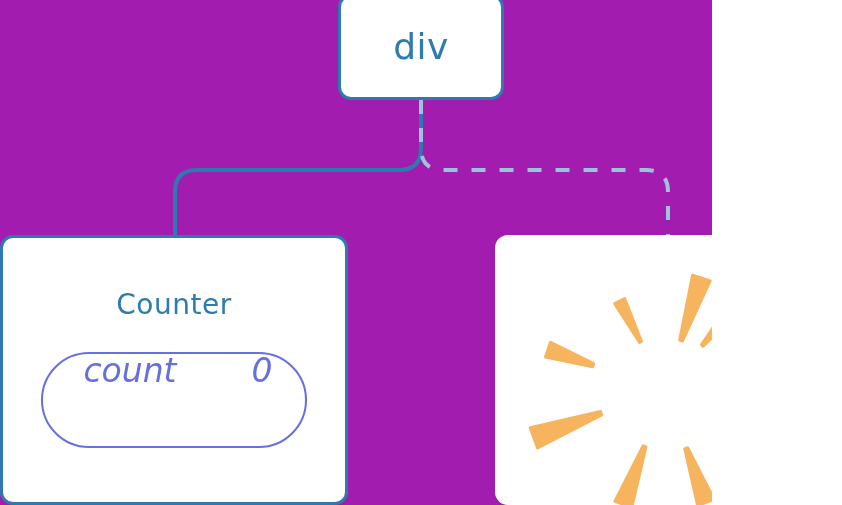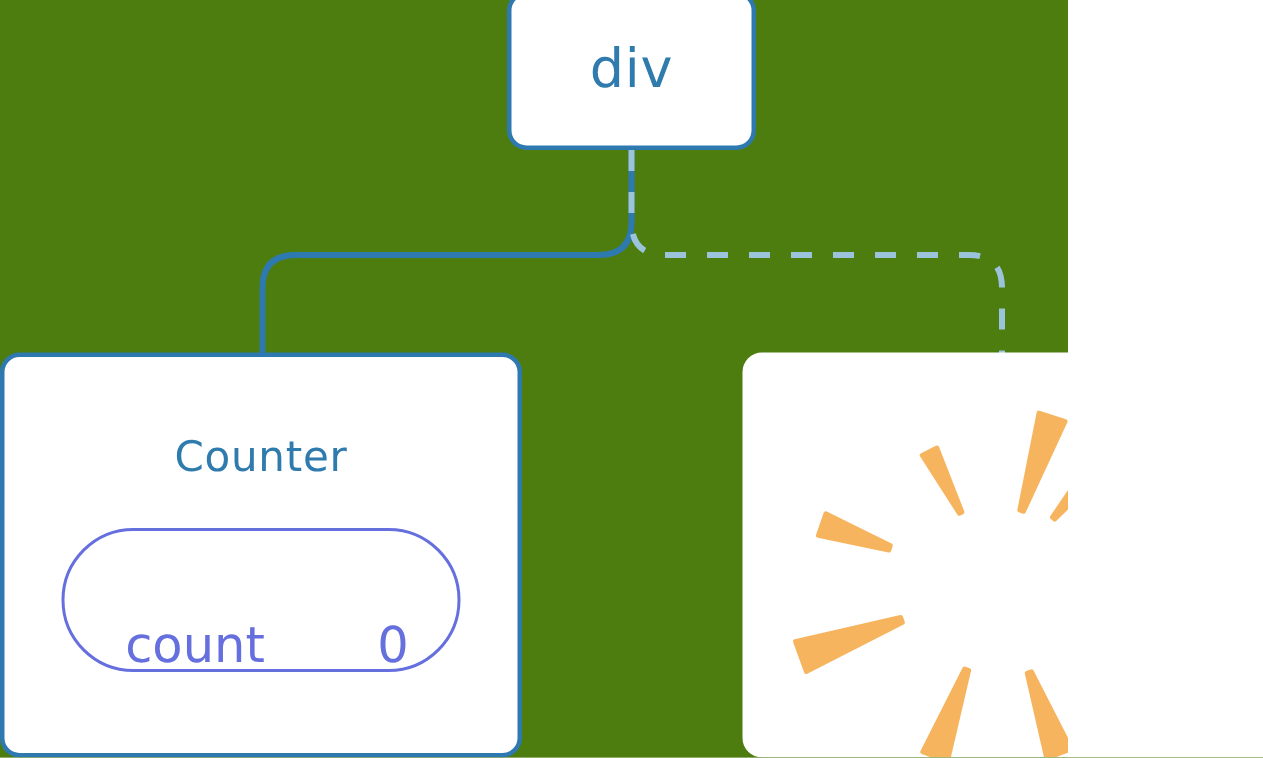--- a/index.html
+++ b/index.html
@@ -74,22 +74,23 @@
   
   .state-pill {
     position: relative;
     margin-top: 33px;
     height: 96px;
     width: 266px;
     box-sizing: border-box;
     border: 2px solid #6570de;
     border-radius: 48px;
     display: flex;
-    align-items: flex-end;
+    align-items: flex-start;
     overflow: hidden;
+    font-style: italic;
   }
   .state-pill .pill-key,
   .state-pill .pill-value {
     display: flex;
     align-items: center;
     justify-content: center;
     color: #6570de;
     font-size: 33px;
     line-height: 1;
   }
@@ -116,21 +117,21 @@
     position: absolute;
     left: 0;
     top: 0;
     width: 347px;
     height: 270px;
   }
 </style>
 </head>
 <body>
 
-<div id="stage" style="width: 712px; height: 505px; background: #4d7c0f;">
+<div id="stage" style="width: 712px; height: 505px; background: #a21caf;">
 
   <svg id="edges" viewBox="0 0 842 505" preserveAspectRatio="none">
     <path id="edge-solid-path" fill="none" stroke-linecap="butt" stroke-linejoin="round" d="M 421 100 L 421 148 Q 421 170 399 170 L 197 170 Q 175 170 175 192 L 175 237" stroke="#2e7ab0" stroke-width="4"></path>
     <path id="edge-dashed-path" fill="none" stroke-linecap="butt" stroke-linejoin="round" d="M 421 100 L 421 148 Q 421 170 443 170 L 646 170 Q 668 170 668 192 L 668 237" stroke="#9cc3dc" stroke-width="4" stroke-dasharray="14 14"></path>
   </svg>
 
   <div class="node bordered" id="node-div" style="left: 338px; top: -6px; width: 166px; height: 106px; border-color: rgb(46, 122, 176);">
     <span class="node-title" style="color: rgb(47, 123, 173);">div</span>
   </div>
 

